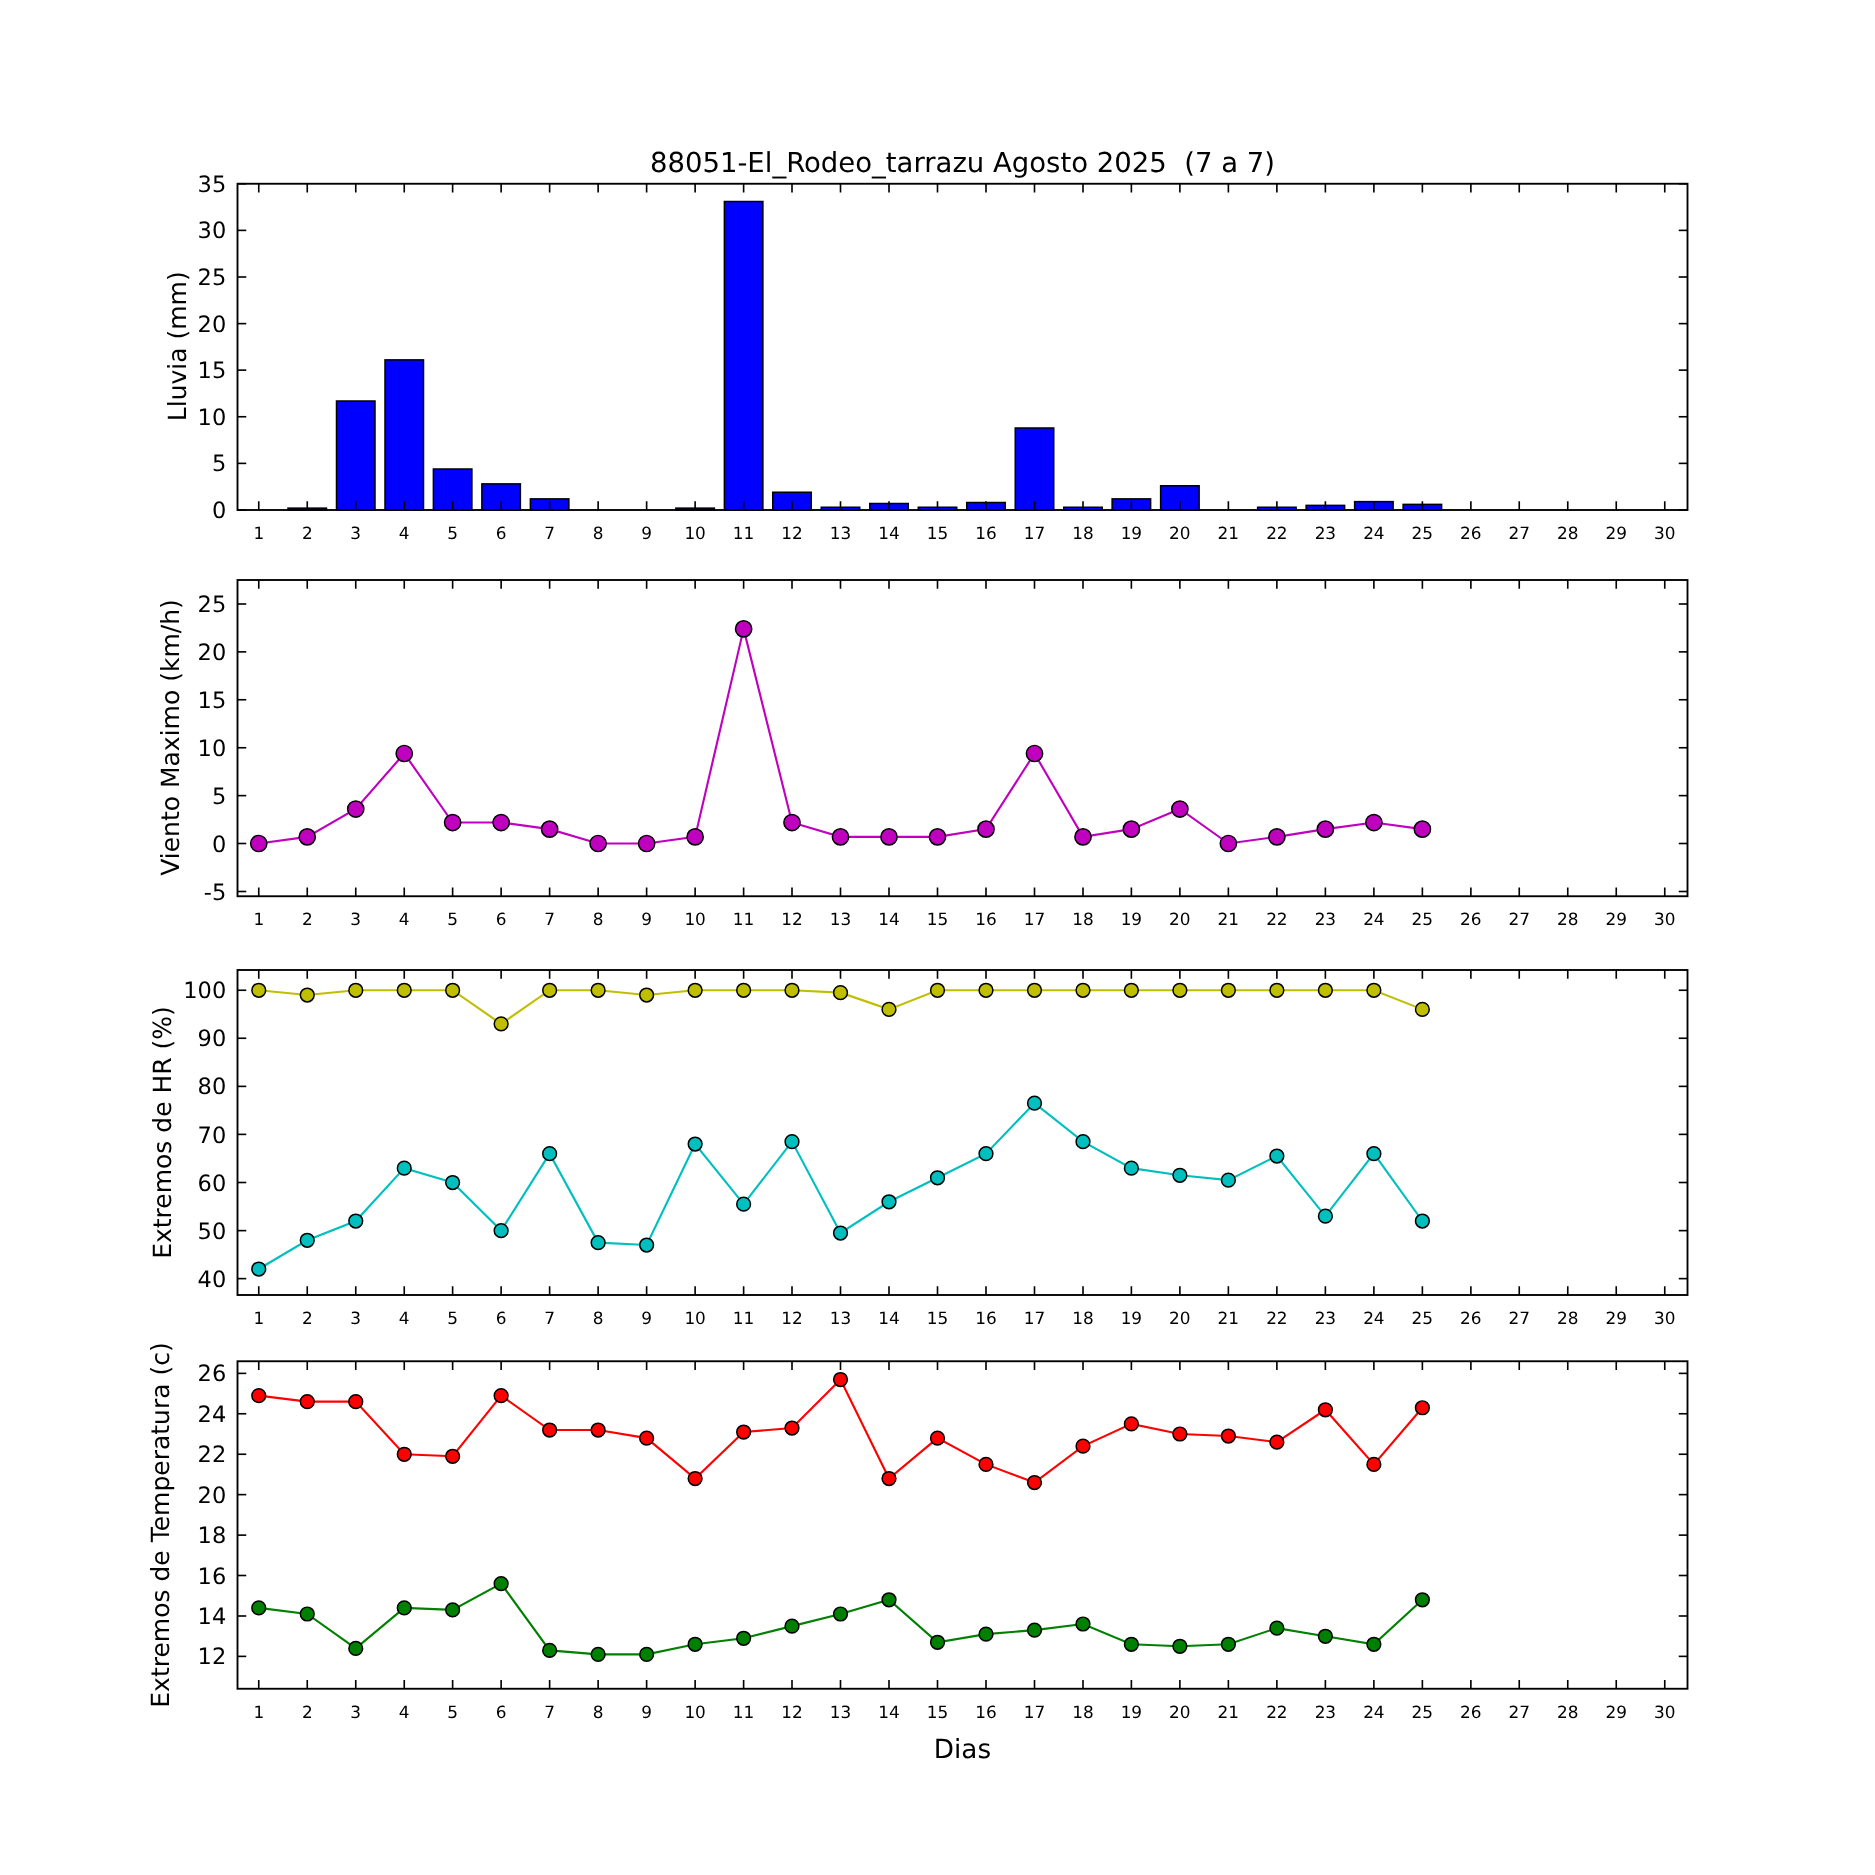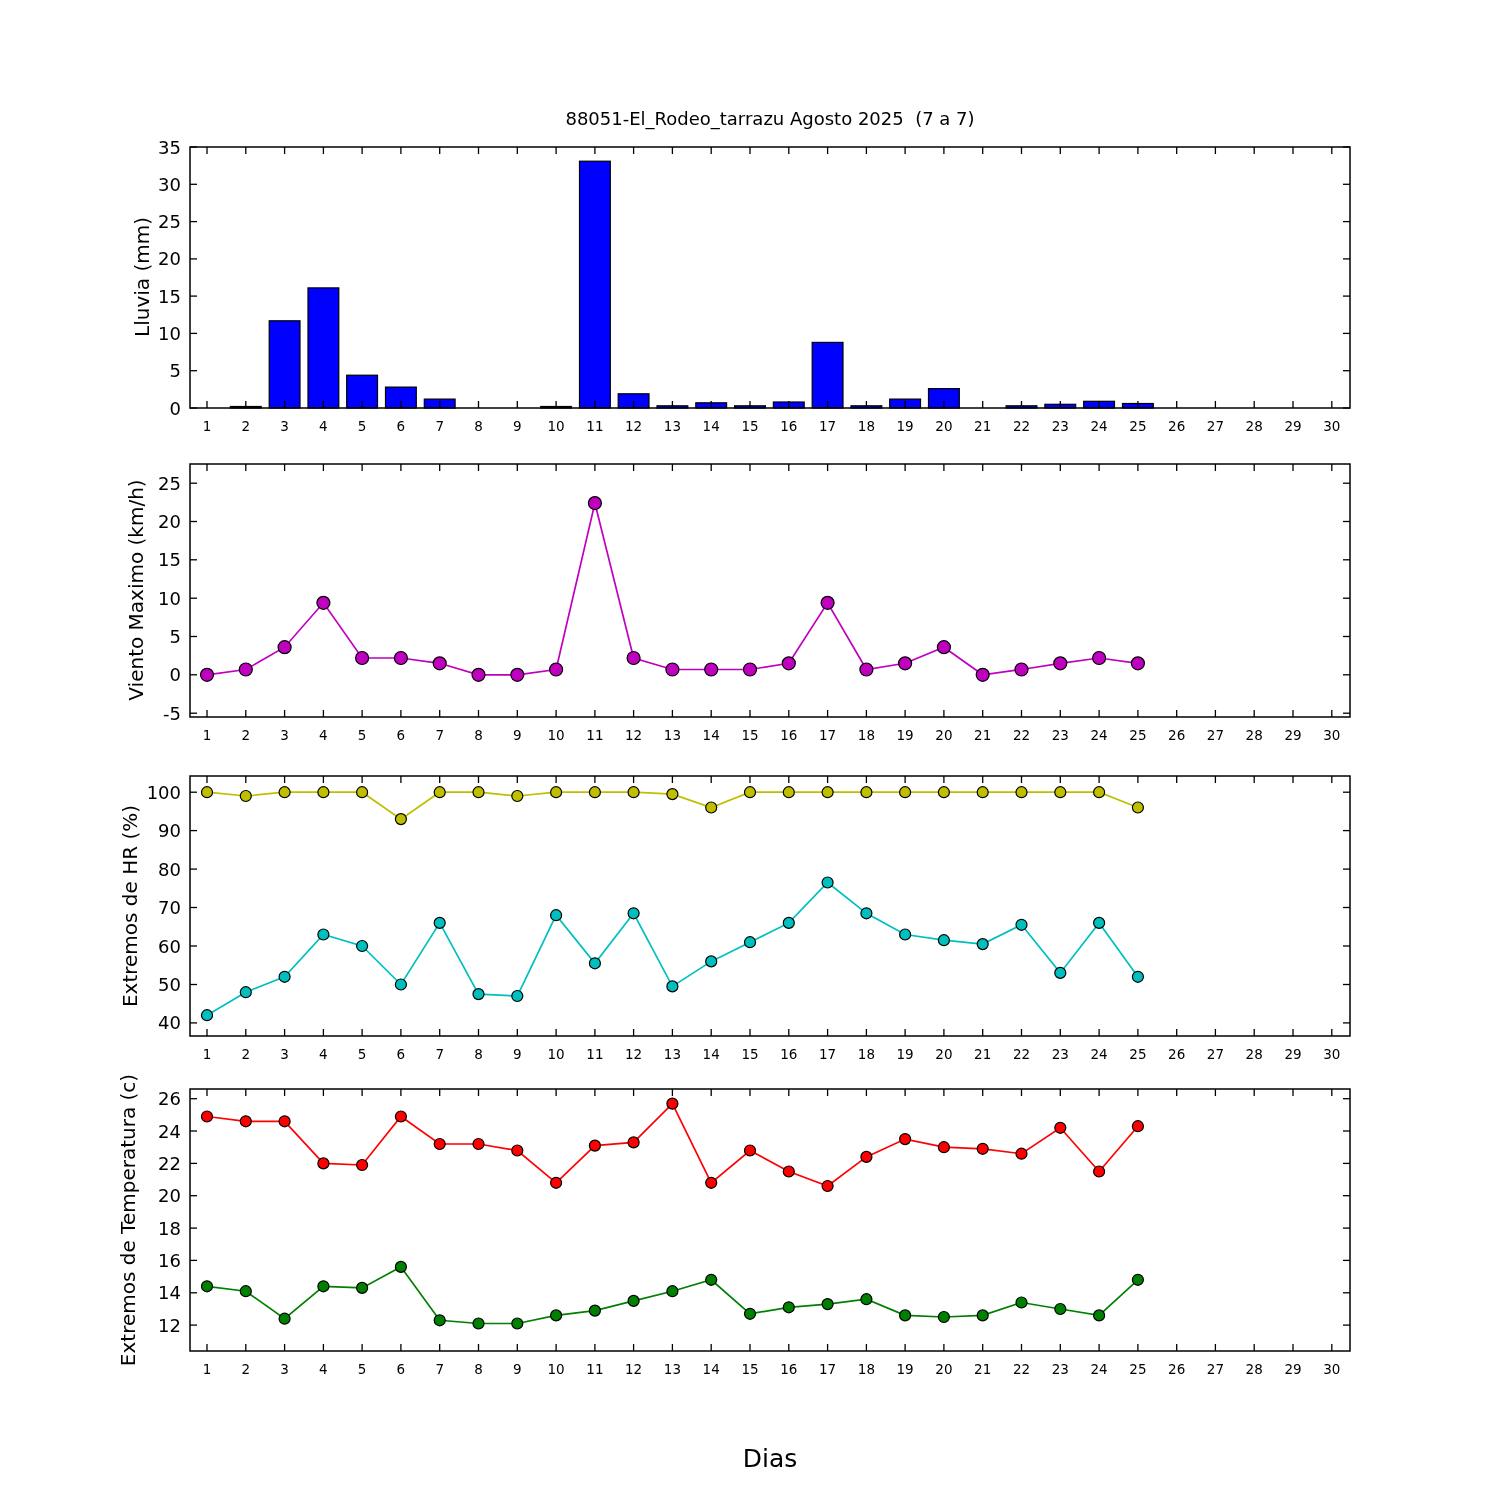--- a/index.html
+++ b/index.html
@@ -1,34 +1,34 @@
 <!DOCTYPE html>
 <html><head>
 <meta charset="utf-8">
 <style>
   html,body{margin:0;padding:0;background:#ffffff;}
   .figure{
     position:relative;width:1500px;height:1500px;background:#ffffff;
     font-family:"DejaVu Sans","Liberation Sans",sans-serif;overflow:hidden;color:#000;
   }
   .fig-title{
-    position:absolute;left:770px;top:118px;transform:translate(-50%,-50%);
-    font-size:18px;white-space:pre;
+    position:absolute;left:770px;top:131px;transform:translate(-50%,-50%);
+    font-size:22px;white-space:pre;
   }
   .ylabel{
     position:absolute;transform:translate(-50%,-50%) rotate(-90deg);
     font-size:20px;white-space:nowrap;
   }
   .yl0{left:142px;top:277px}
   .yl1{left:136px;top:590px}
   .yl2{left:130px;top:906px}
   .yl3{left:128px;top:1220px}
   .xlabel{
-    position:absolute;left:770px;top:1458px;transform:translate(-50%,-50%);
-    font-size:25px;
+    position:absolute;left:770px;top:1399px;transform:translate(-50%,-50%);
+    font-size:21px;
   }
   svg.plot{position:absolute;left:0;top:0;}
 </style>
 </head>
 <body>
 
 <div class="figure">
   <div class="fig-title">88051-El_Rodeo_tarrazu Agosto 2025  (7 a 7)</div>
 
   <div class="ylabel yl0">Lluvia (mm)</div>

